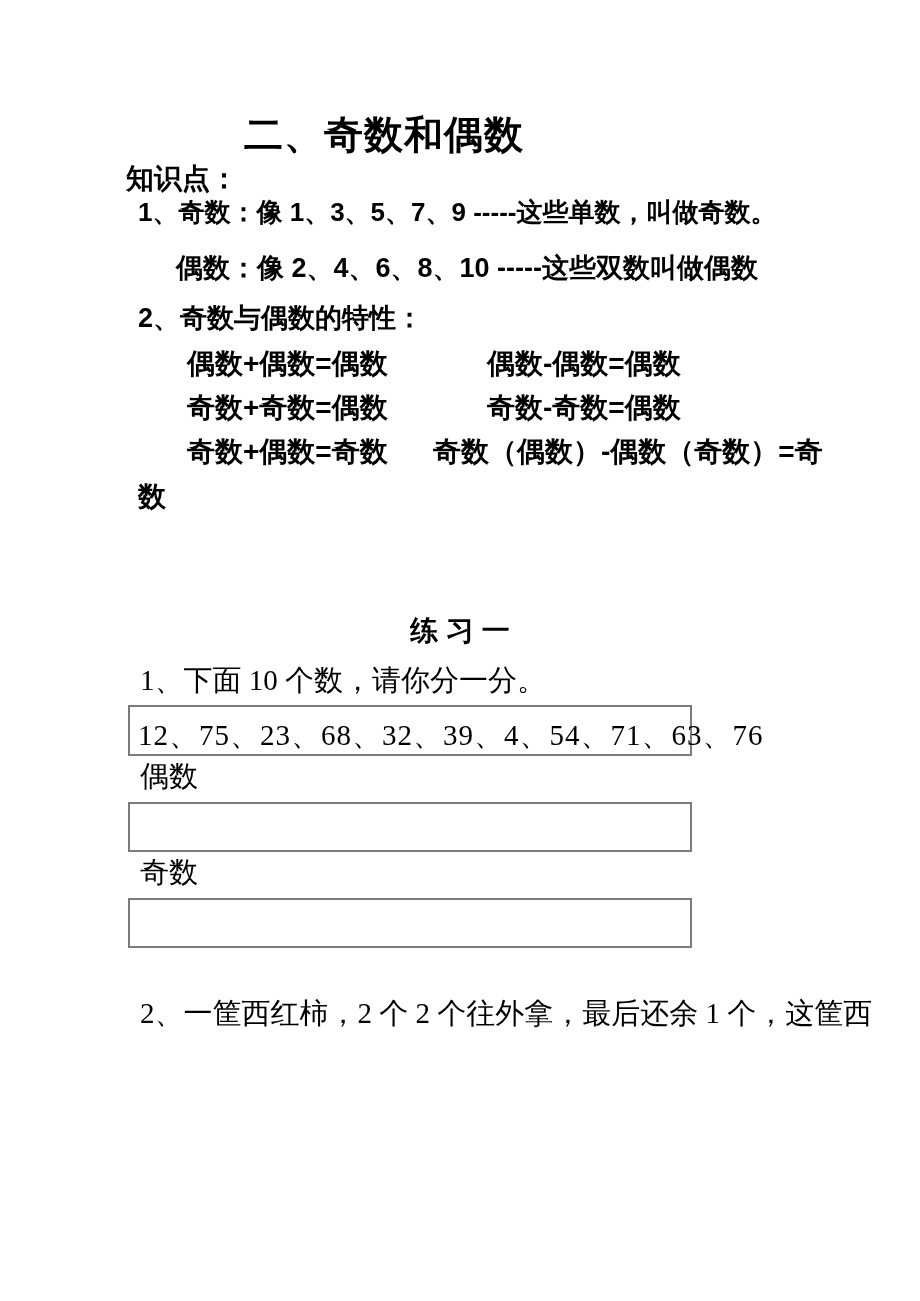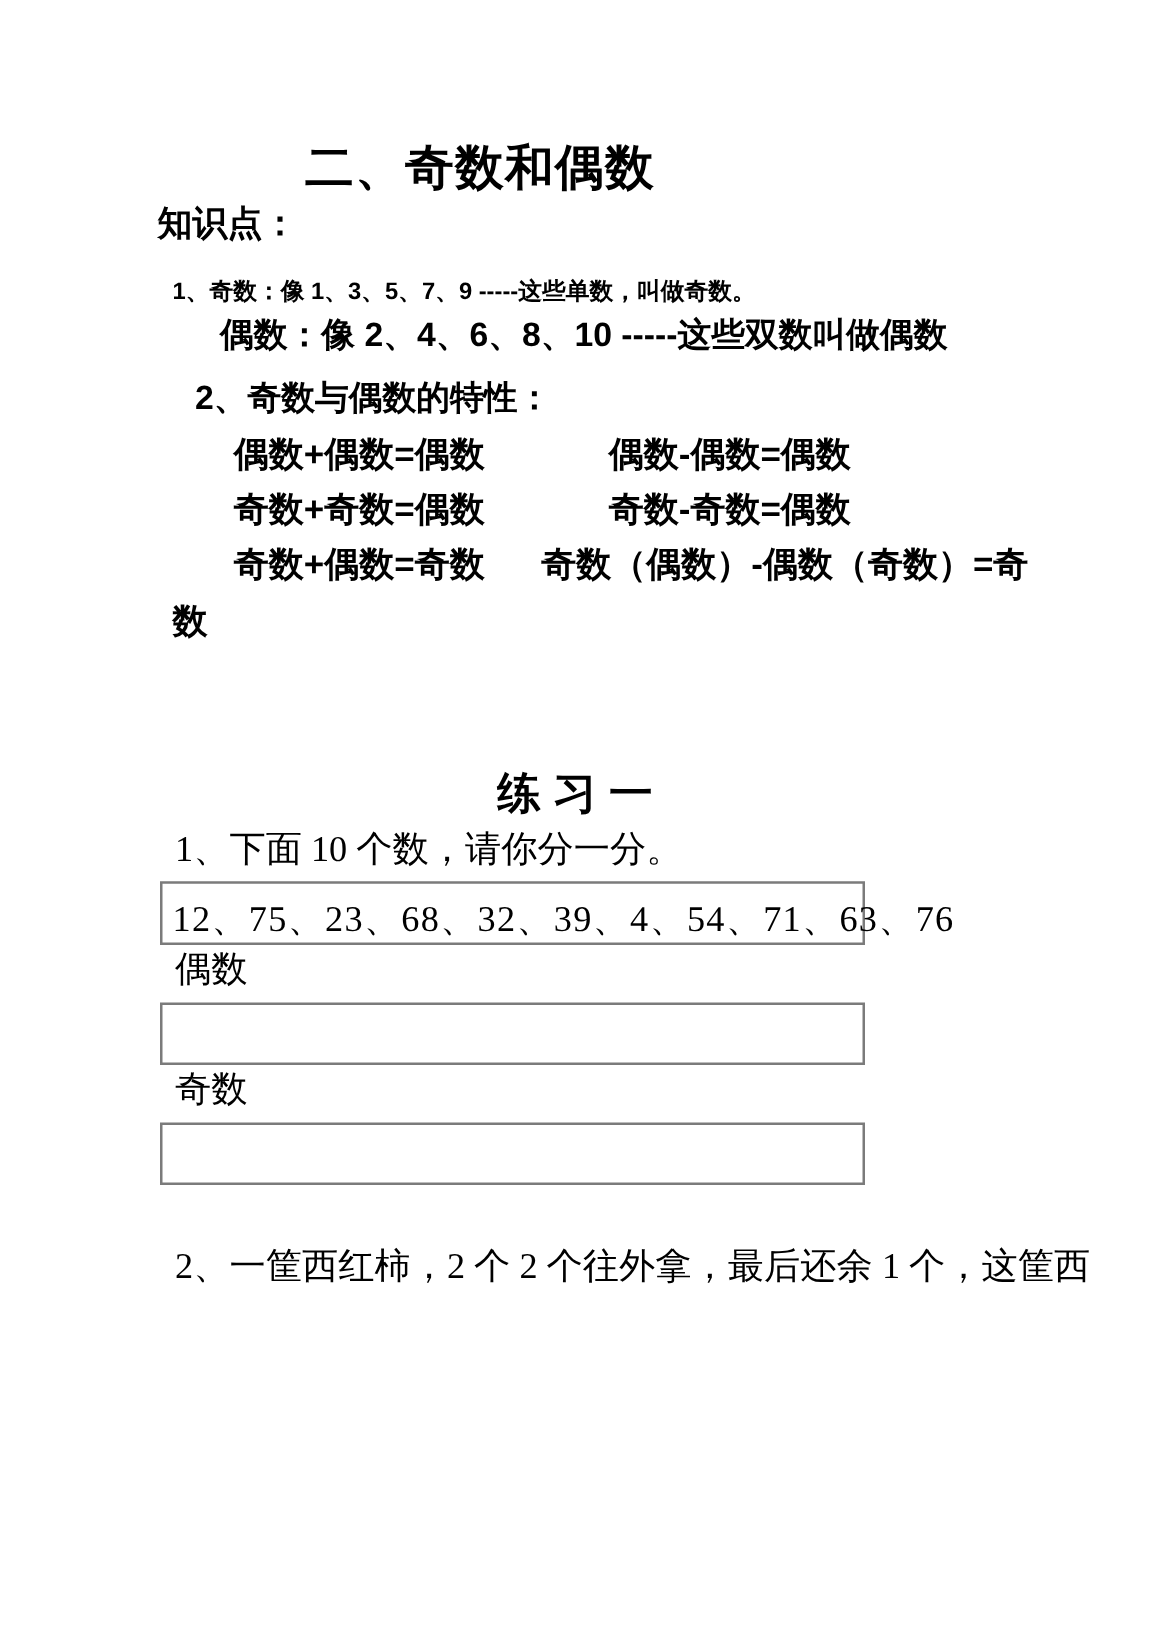--- a/index.html
+++ b/index.html
@@ -26,36 +26,36 @@
     font-weight:bold;
     white-space:nowrap;
   }
   .doc-title{
     position:absolute;top:114px;left:0;width:768px;
     text-align:center;
     font-size:39px;line-height:1.1;
     letter-spacing:1px;
   }
   .kp-heading{position:absolute;top:160px;left:126px;font-size:28px;}
-  .k-line1{position:absolute;top:220px;left:138px;font-size:19px;text-align:right;}
+  .k-line1{position:absolute;top:195px;left:138px;font-size:26px;text-align:right;}
   .k-line2{position:absolute;top:250px;left:176px;font-size:27px;}
-  .k-line3{position:absolute;top:300px;left:156px;font-size:27px;}
+  .k-line3{position:absolute;top:300px;left:138px;font-size:27px;}
   .eq-row{position:absolute;left:0;width:920px;height:34px;font-size:28px;}
   .eq-row1{top:345px;}
   .eq-row2{top:389px;}
   .eq-row3{top:433px;}
   .eq-left{position:absolute;left:187px;}
   .eq-right{position:absolute;left:487px;}
   .eq-row3 .eq-right{left:433px;}
   .eq-wrap-char{position:absolute;top:478px;left:138px;font-size:28px;}
   
   .ex-heading{
     position:absolute;top:616px;left:0;width:920px;
     text-align:center;
-    font-size:35px;line-height:1.1;
+    font-size:28px;line-height:1.1;
   }
   .serif-line{
     position:absolute;
     font-size:29px;line-height:1.2;
     white-space:nowrap;
     text-align:center;
   }
   .q1-text{top:663px;left:140px;}
   .answer-box{
     position:absolute;left:128px;width:564px;

